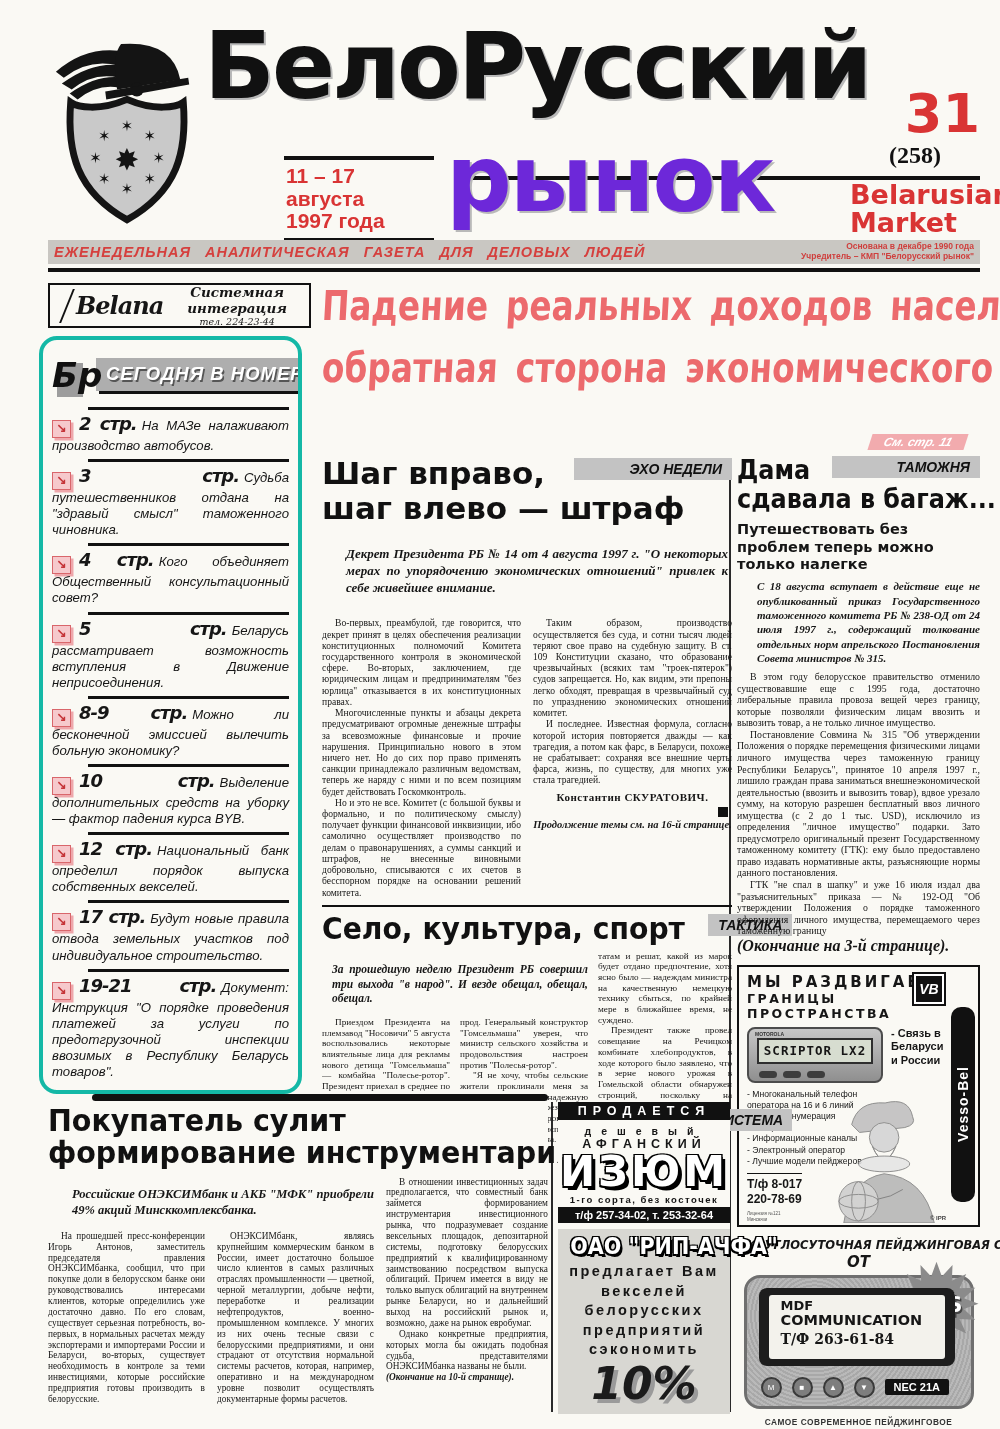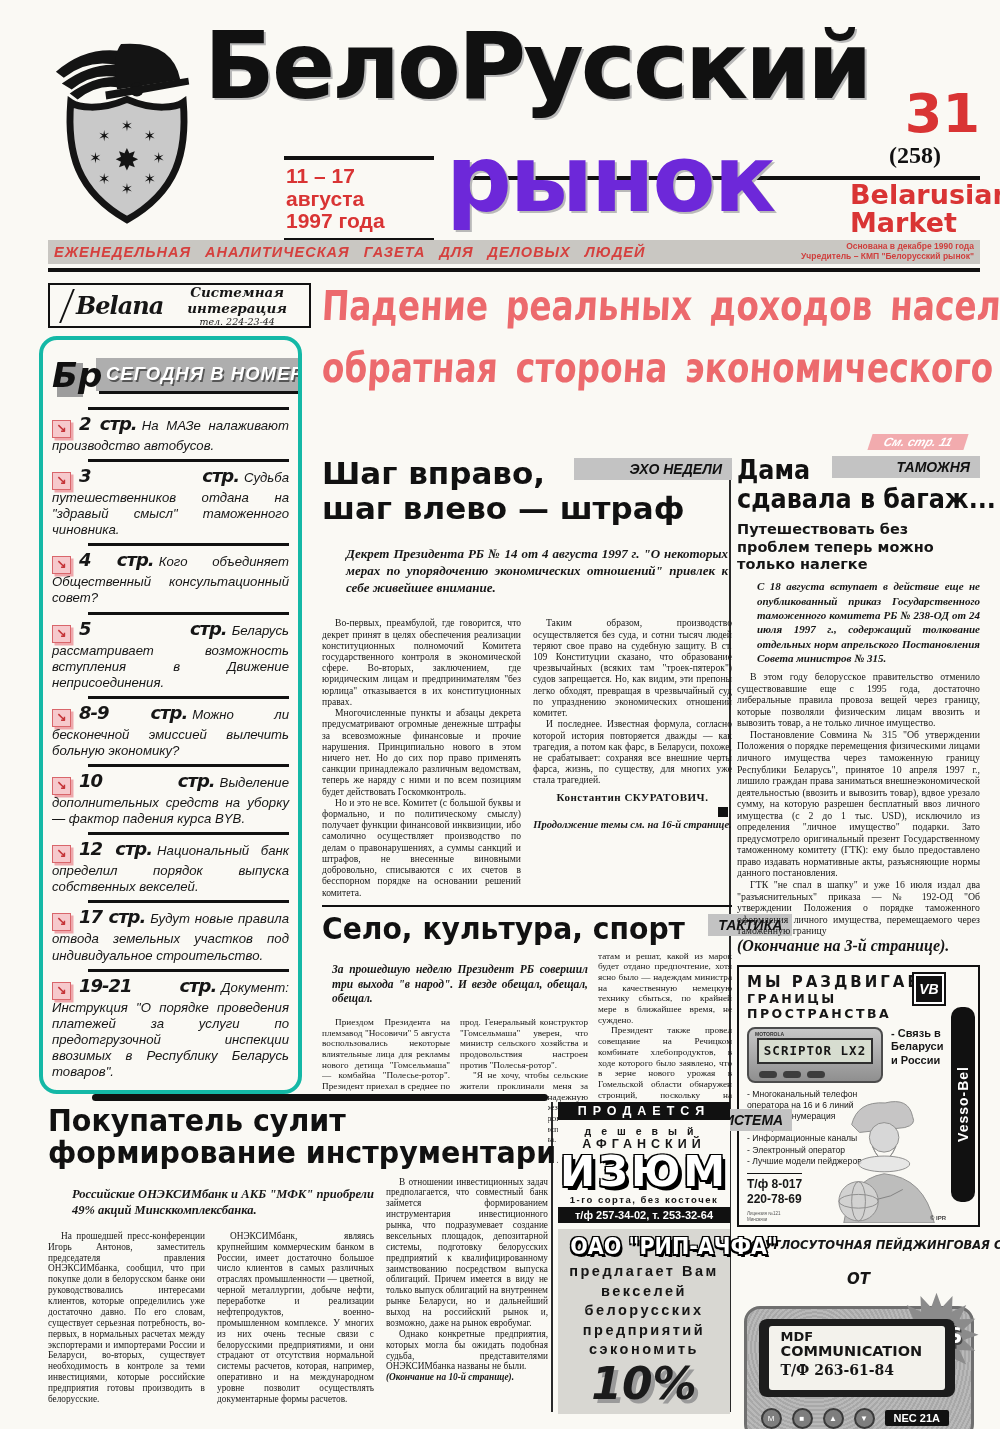--- a/index.html
+++ b/index.html
@@ -135,21 +135,21 @@
   .vesso-feats{margin-top:6px;font-size:8.6px;line-height:1.3;width:128px;}
   .vesso-phone{margin-top:6px;font-weight:bold;font-size:12px;line-height:1.25;
       border-top:1.5px solid #111;display:inline-block;padding-top:3px;}
   .vesso-lic{font-size:4.5px;color:#555;margin-top:4px;width:60px;line-height:1.3;}
   .vesso-man{position:absolute;right:28px;bottom:2px;width:118px;height:128px;opacity:.85;}
   .vesso-ipr{position:absolute;right:32px;bottom:4px;font-size:6px;font-weight:bold;color:#444;}
   
   .mdf-tag1{margin-top:10px;font-family:"DejaVu Sans",sans-serif;font-weight:bold;font-style:italic;
       font-size:12.5px;text-align:center;transform:scaleX(.92);white-space:nowrap;}
   .mdf-tag2{font-family:"DejaVu Sans",sans-serif;font-weight:bold;font-style:italic;
-      font-size:15px;text-align:center;margin:18px 0;}
+      font-size:15px;text-align:center;margin:1px 0;}
   .mdf-dev{position:relative;width:224px;height:128px;margin:4px auto 0;
       background:repeating-radial-gradient(circle at 30% 30%, #b9b9b9 0 2px, #a8a8a8 2px 4px);
       border:3px solid #6f6f6f;border-radius:16px;}
   .mdf-bezel{position:absolute;left:12px;top:10px;width:196px;height:78px;background:#1d1d1d;
       border-radius:8px;}
   .mdf-screen{position:absolute;left:10px;top:7px;width:176px;height:64px;background:#f3f2ec;
       border-radius:3px;padding:4px 0 0 12px;box-sizing:border-box;}
   .mdf-screen .s1{font-family:"DejaVu Sans",sans-serif;font-weight:bold;font-size:13px;line-height:1.1;}
   .mdf-screen .s2{font-family:"DejaVu Sans",sans-serif;font-weight:bold;font-size:14.5px;line-height:1.1;}
   .mdf-screen .s3{font-family:"DejaVu Serif",serif;font-weight:bold;font-size:14px;margin-top:2px;}

